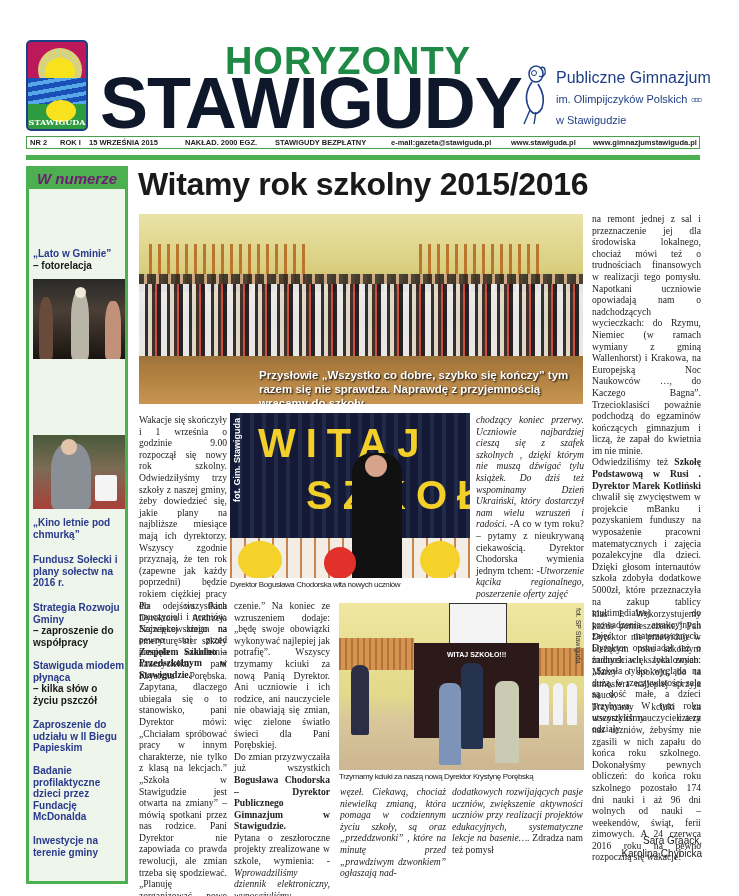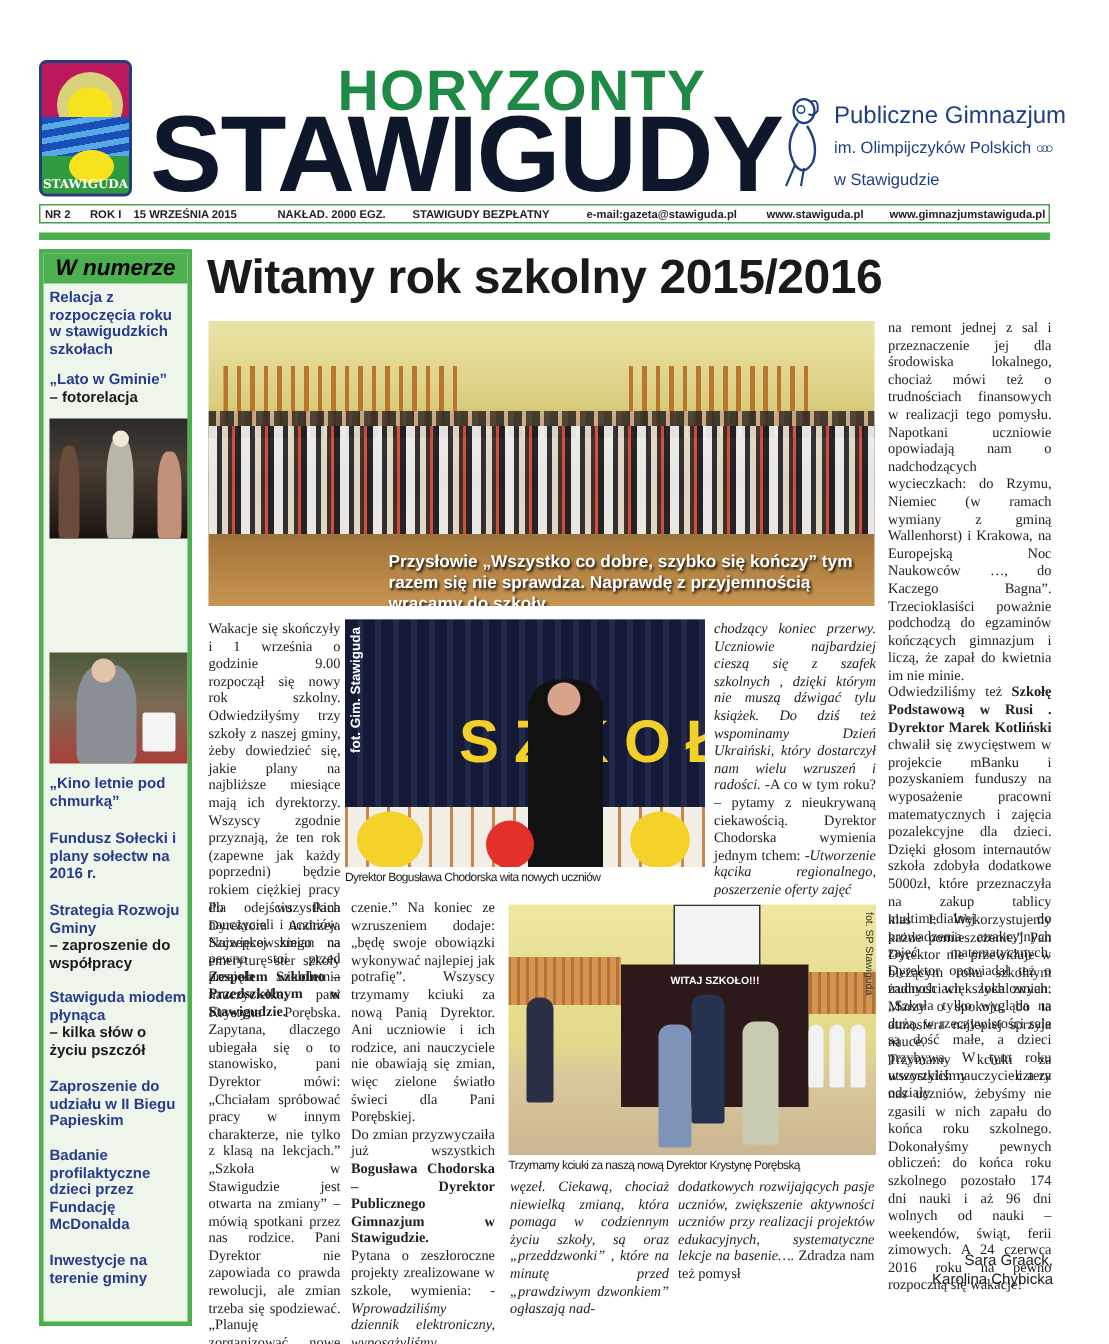--- a/index.html
+++ b/index.html
@@ -24,21 +24,21 @@
   .school-name .l2 { font-size: 11px; line-height: 22px; }
   .school-name .l3 { font-size: 11px; line-height: 18px; }
   .rings { display: inline-block; font-size: 10px; margin-left: 3px; letter-spacing: -3px; }
 
   .info-bar { position: absolute; left: 26px; top: 136px; width: 674px; height: 13px; border: 1px solid #4aa04a; font-family: "Liberation Sans", sans-serif; font-weight: bold; font-size: 7.5px; color: #222; }
   .info-bar span { position: absolute; top: 1px; white-space: nowrap; }
   .green-rule { position: absolute; left: 26px; top: 155px; width: 674px; height: 5px; background: #4caf50; }
 
   
   .sidebar { position: absolute; left: 26px; top: 166px; width: 102px; height: 718px; border: 3px solid #4caf50; background: #eef5ea; font-family: "Liberation Sans", sans-serif; }
-  .sidebar-head { background: #4caf50; height: 20px; color: #000000; font-weight: bold; font-style: italic; font-size: 15px; text-align: center; line-height: 20px; }
+  .sidebar-head { background: #4caf50; height: 20px; color: #701a75; font-weight: bold; font-style: italic; font-size: 15px; text-align: center; line-height: 20px; }
   .sidebar-item { position: absolute; left: 4px; width: 92px; font-size: 10px; line-height: 11.5px; font-weight: bold; color: #2a3a8c; cursor: pointer; }
   .sidebar-item .sub { color: #1a1a1a; font-weight: bold; }
   .sb-photo { position: absolute; left: 4px; width: 92px; overflow: hidden; }
   .sb-photo.concert { top: 90px; height: 80px; background: linear-gradient(180deg, #2a2a2a 0%, #4a3f35 40%, #1a1410 100%); }
   .sb-photo.man { top: 266px; height: 74px; background: linear-gradient(180deg, #4a5a3a 0%, #7b6b55 45%, #a84038 100%); }
   .figure { position: absolute; border-radius: 40% 40% 10% 10%; }
 
   
   .headline { position: absolute; left: 138px; top: 166px; font-family: "Liberation Sans", sans-serif; font-weight: bold; font-size: 32px; color: #1a1a1a; letter-spacing: -0.3px; }
 
@@ -122,23 +122,20 @@
   <span style="left:248px">STAWIGUDY BEZPŁATNY</span>
   <span style="left:364px">e-mail:gazeta@stawiguda.pl</span>
   <span style="left:484px">www.stawiguda.pl</span>
   <span style="left:566px">www.gimnazjumstawiguda.pl</span>
 </div>
 <div class="green-rule"></div>
 
 <div class="sidebar">
   <div class="sidebar-head">W numerze</div>
 
-  <div class="sidebar-item" style="top:24px">
-    <span>Relacja z rozpoczęcia roku w stawigudzkich szkołach</span>
-  </div>
   <div class="sidebar-item" style="top:79px">
     <div>„Lato w Gminie”</div>
     <div class="sub">– fotorelacja</div>
   </div>
   <div class="sb-photo concert" style="top:110px;height:80px">
     <div class="figure" style="left:38px;top:12px;width:18px;height:68px;background:#b9b6a8"></div>
     <div class="figure" style="left:42px;top:8px;width:11px;height:11px;background:#f0e8d8;border-radius:50%"></div>
     <div class="figure" style="left:6px;top:18px;width:14px;height:62px;background:#6a4a3a"></div>
     <div class="figure" style="left:72px;top:22px;width:16px;height:58px;background:#c2917a"></div>
   </div>
@@ -181,20 +178,21 @@
   <div class="crowd"></div>
   <div class="caption">Przysłowie „Wszystko co dobre, szybko się kończy” tym razem się nie sprawdza. Naprawdę z przyjemnością wracamy do szkoły.</div>
 </div>
 
 <div class="col col1">
   <p><span>Wakacje się skończyły i 1 września o godzinie 9.00 rozpoczął się nowy rok szkolny. Odwiedziłyśmy trzy szkoły z naszej gminy, żeby dowiedzieć się, jakie plany na najbliższe miesiące mają ich dyrektorzy. Wszyscy zgodnie przyznają, że ten rok (zapewne jak każdy poprzedni) będzie rokiem ciężkiej pracy dla wszystkich nauczycieli i uczniów. Najwięcej zmian na pewno stoi przed</span> <b>Zespołem Szkolno – Przedszkolnym w Stawigudzie.</b></p>
 </div>
 
 <div class="photo witaj">
   <div class="curtain"></div>
+  <div class="big-text" style="left:28px;top:8px">WITAJ</div>
   <div class="big-text" style="left:76px;top:60px">SZKOŁO</div>
   <div class="grid"></div>
   <div class="woman"></div>
   <div class="face"></div>
   <div class="flower" style="left:8px;top:128px;width:44px;height:38px;background:#f4d22a"></div>
   <div class="flower" style="left:94px;top:134px;width:32px;height:32px;background:#e2302a"></div>
   <div class="flower" style="left:190px;top:128px;width:40px;height:38px;background:#f4d22a"></div>
   <div class="credit">fot. Gim. Stawiguda</div>
 </div>
 <div class="cap1">Dyrektor Bogusława Chodorska wita nowych uczniów</div>

